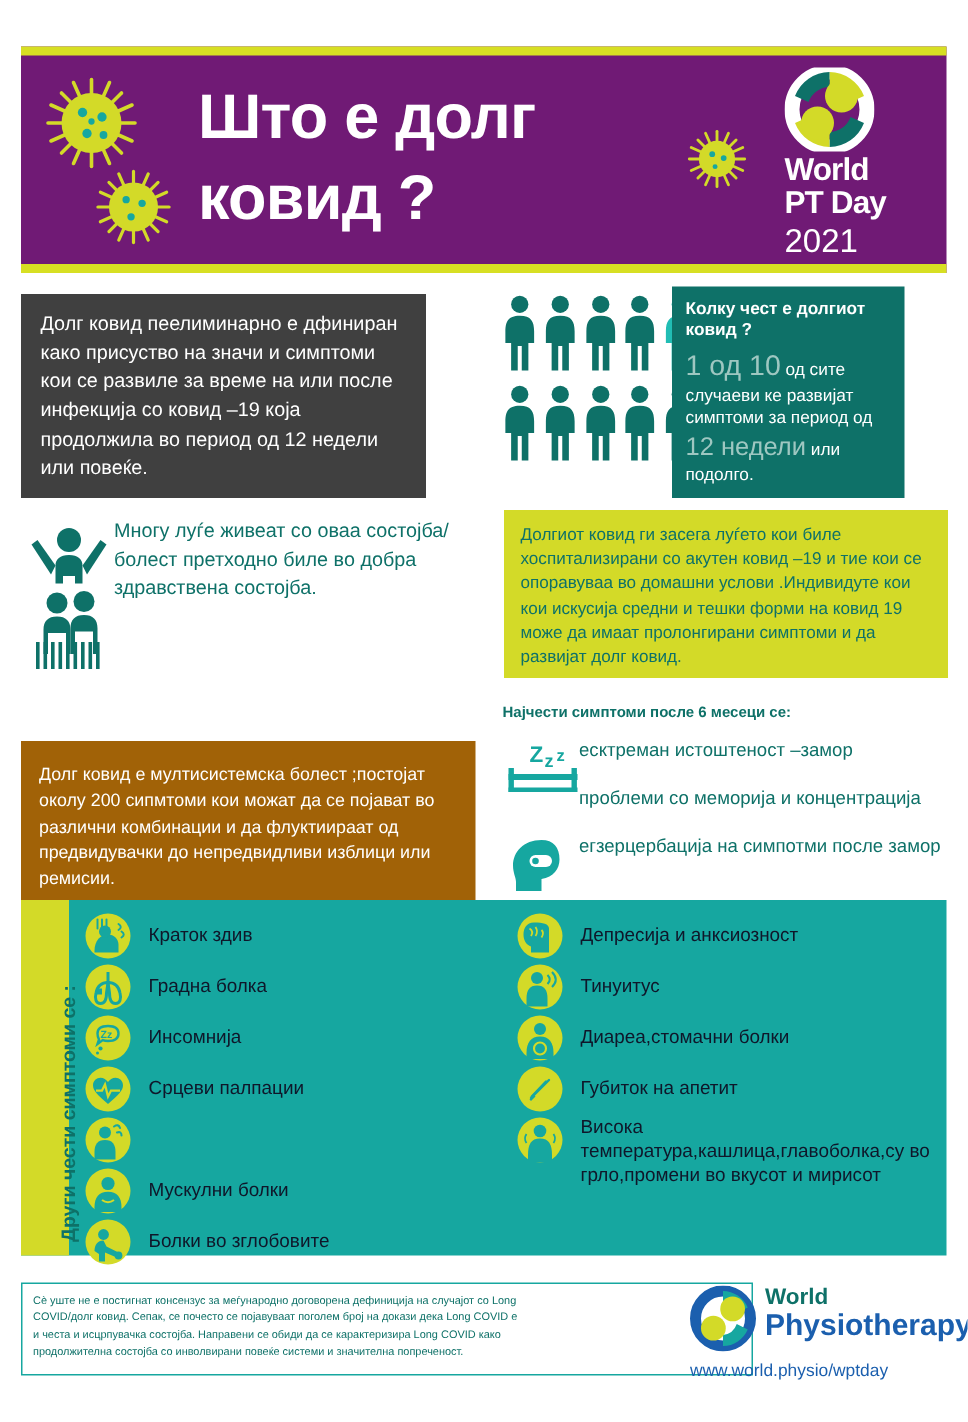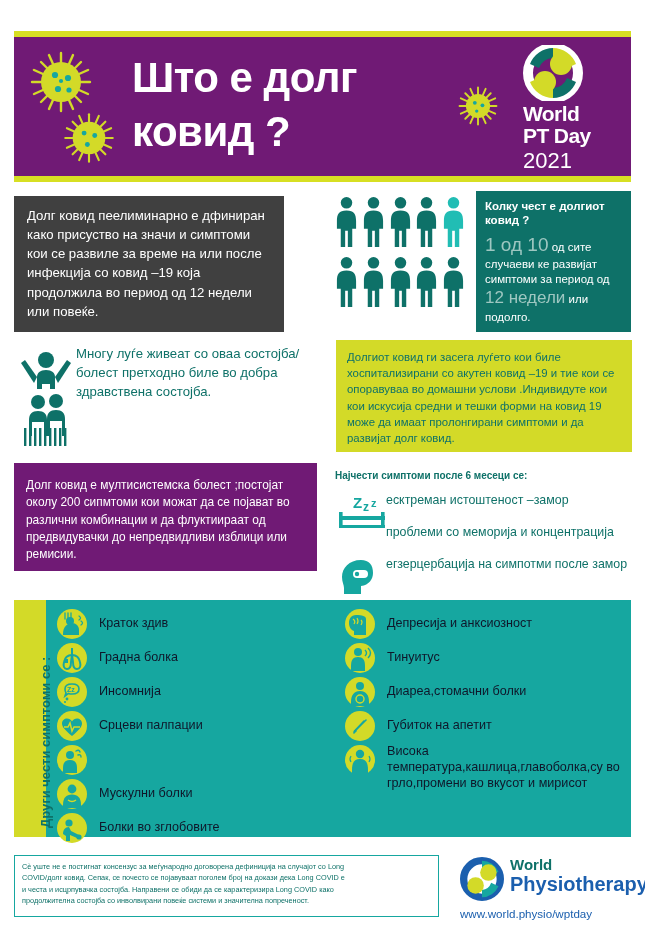--- a/index.html
+++ b/index.html
@@ -54,21 +54,21 @@
     position: absolute; left: 335px; top: 196px;
     width: 132px; height: 118px;
     display: grid;
     grid-template-columns: repeat(5, 1fr);
     grid-template-rows: repeat(2, 1fr);
     gap: 2px;
   }
   .person { width: 23px; height: 52px; }
 
   .prev-box {
-    position: absolute; left: 476px; top: 191px;
+    position: absolute; left: 448px; top: 191px;
     width: 155px; height: 141px;
     background: #0e7168;
     color: #ffffff;
     padding: 8px 9px;
   }
   .prev-q { font-size: 11.5px; font-weight: bold; line-height: 1.25; }
   .prev-body { font-size: 11.5px; line-height: 1.32; margin-top: 4px; }
   .big-num { font-size: 19px; color: #9ec7c1; font-weight: normal; }
   .big-num2 { font-size: 17px; color: #9ec7c1; font-weight: normal; }
 
@@ -89,23 +89,23 @@
     position: absolute; left: 336px; top: 340px;
     width: 296px; height: 112px;
     background: #d3da28;
     color: #0e7168;
     padding: 9px 11px;
     font-size: 11.4px; line-height: 1.42;
   }
 
   
   .multi-box {
-    position: absolute; left: 14px; top: 463px;
+    position: absolute; left: 14px; top: 494px;
     width: 303px; height: 108px;
-    background: #701a75;
+    background: #a16207;
     color: #ffffff;
     padding: 14px 12px;
     font-size: 11.9px; line-height: 1.45;
   }
 
   
   .six-head {
     position: absolute; left: 335px; top: 470px;
     width: 300px;
     color: #0e7168; font-size: 10px; font-weight: bold;
@@ -144,21 +144,21 @@
   .sym-ico { position: absolute; left: 0; top: 0; width: 32px; height: 32px; }
   .sym-txt {
     margin-left: 43px; color: #0f172a;
     font-size: 12.6px; line-height: 1.28; padding-top: 7px;
   }
   .sym-txt.multi { padding-top: 0px; line-height: 1.26; }
 
   
   .foot-box {
     position: absolute; left: 14px; top: 855px;
-    width: 425px; height: 62px;
+    width: 488px; height: 62px;
     border: 1.5px solid #16a7a0;
     padding: 5px 7px;
     color: #0e7168;
     font-size: 7.3px; line-height: 1.55;
   }
   .foot-logo { position: absolute; left: 460px; top: 855px; width: 175px; }
   .wp-mark { position: absolute; left: 0; top: 2px; width: 44px; height: 44px; }
   .wp-name { position: absolute; left: 50px; top: 2px; }
   .wp-n1 { color: #0e7168; font-size: 15px; font-weight: bold; line-height: 1.05; }
   .wp-n2 { color: #1b5fae; font-size: 20px; font-weight: bold; line-height: 1.12; }

